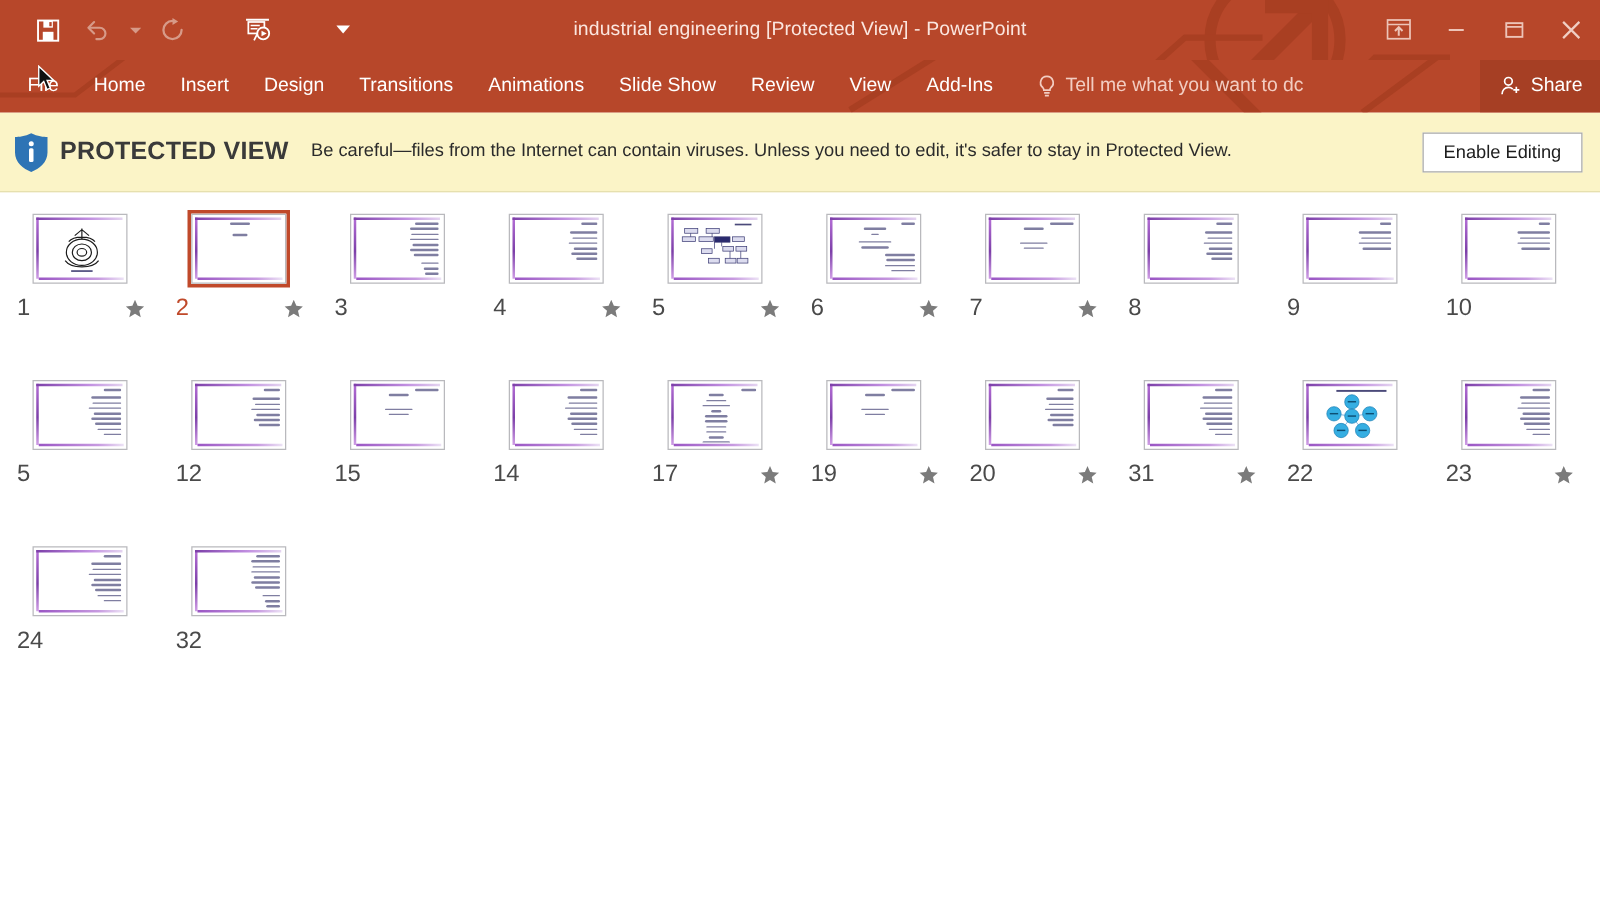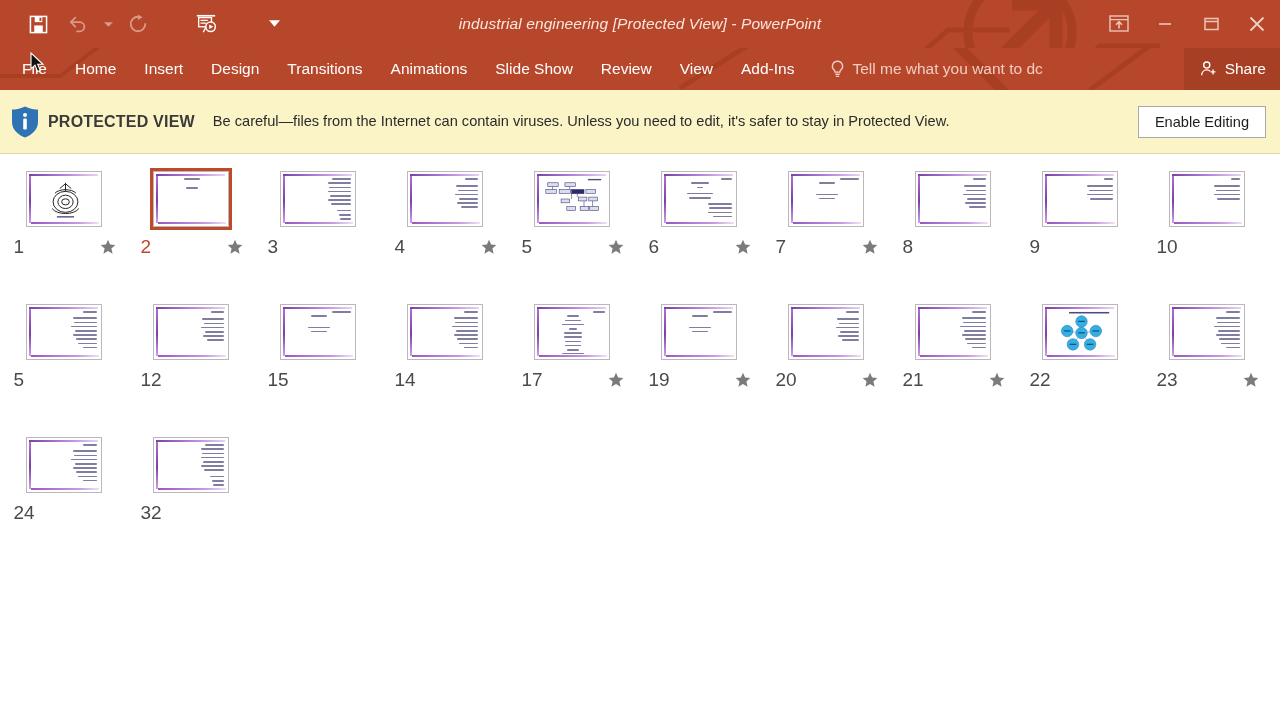--- a/index.html
+++ b/index.html
@@ -11,21 +11,20 @@
   }
 
   
   .titlebar {
     position: relative;
     height: 48px;
     background: #b7472a;
     display: flex;
     align-items: center;
     overflow: hidden;
-    font-style: italic;
   }
   .titlebar-deco {
     position: absolute;
     top: -14px; right: 120px;
     width: 260px; height: 120px;
     pointer-events: none;
     opacity: 1;
   }
   .qat {
     display: flex; align-items: center;
@@ -112,21 +111,21 @@
     height: 64px;
     background: #fbf4c7;
     border-bottom: 1px solid #e0d9a8;
     display: flex;
     align-items: center;
     padding: 0 14px 0 10px;
     gap: 0;
   }
   .pv-shield { width: 30px; height: 34px; flex: 0 0 auto; margin-right: 8px; }
   .pv-label {
-    font-size: 16px;
+    font-size: 20px;
     font-weight: bold;
     color: #3a3a3a;
     letter-spacing: 0.2px;
     white-space: nowrap;
     margin-right: 18px;
   }
   .pv-msg {
     font-size: 14.6px;
     color: #2b2b2b;
     line-height: 1.42;
@@ -870,21 +869,21 @@
                 <div class="tline" style="width: 34%;"></div>
                 <div class="tline" style="width: 37%;"></div>
                 <div class="tline" style="width: 33%;"></div>
                 <div class="tline" style="width: 30%;"></div>
                 <div class="tline" style="width: 22%;"></div>
               </div>
             </div>
           </div>
         </div>
         <div class="meta">
-          <div class="slide-num">21</div>
+          <div class="slide-num">31</div>
           <svg class="star" viewBox="0 0 16 16">
             <path d="M8 0.8 L10.1 5.6 L15.3 6.1 L11.4 9.6 L12.6 14.8 L8 12 L3.4 14.8 L4.6 9.6 L0.7 6.1 L5.9 5.6 Z" fill="#7b7b7b"></path>
           </svg>
         </div>
       </div>
       <div class="cell">
         <div class="thumb-wrap">
           <div class="thumb">
             <div class="thumb-bottom"></div>
             <div class="thumb-inner">

